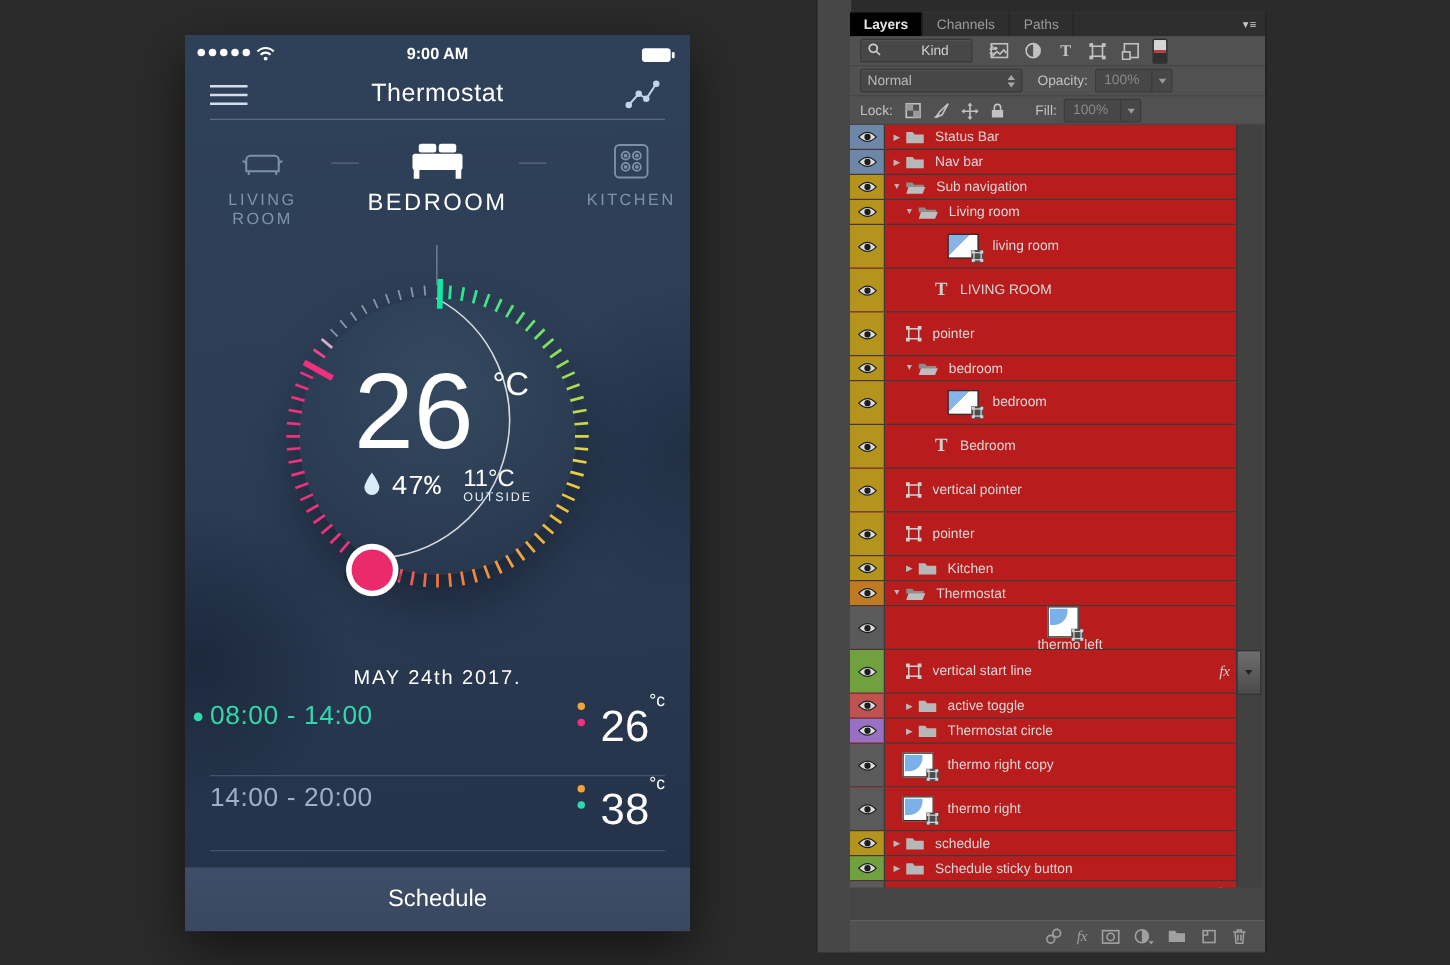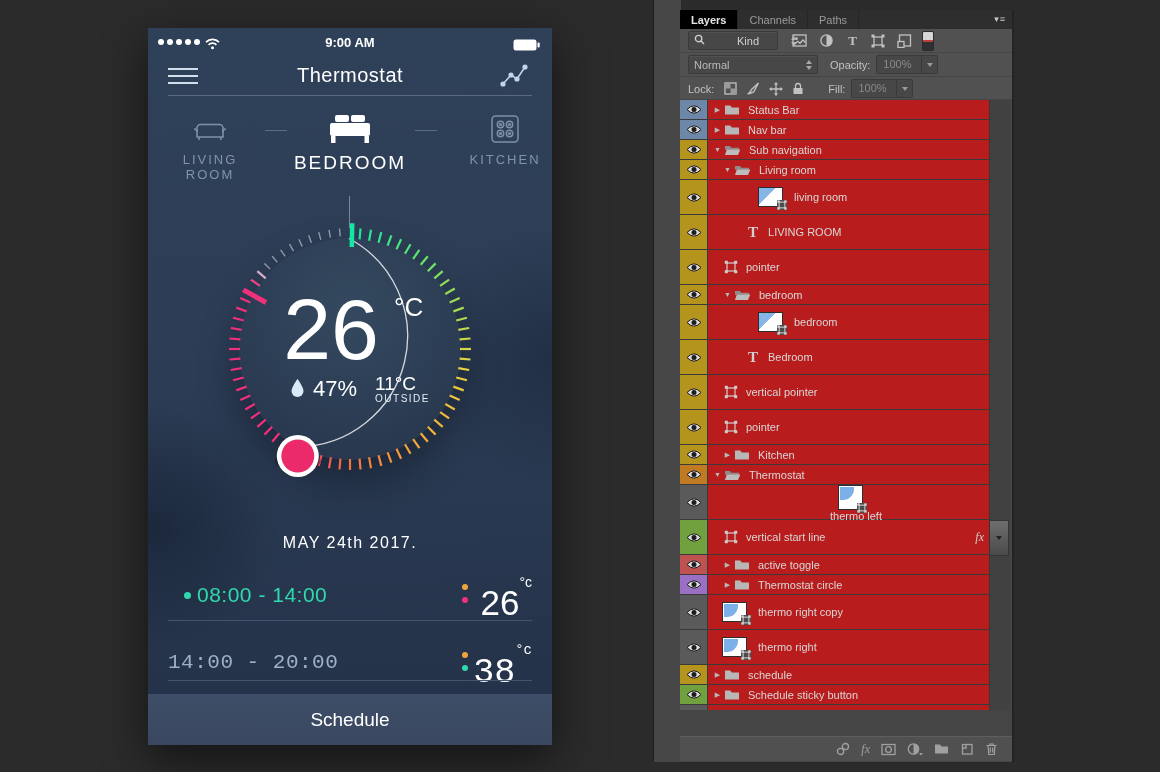--- a/index.html
+++ b/index.html
@@ -31,21 +31,21 @@
   .room.active .rlb{color:#fff;font-size:19px;letter-spacing:2px;}
   .rdash{position:absolute;top:26px;width:22px;height:1px;background:#5a6b84;}
   .vpointer{position:absolute;left:201px;top:168px;width:1px;height:32px;background:rgba(255,255,255,.38);}
   .dial-inner{position:absolute;left:91px;top:210px;width:222px;height:222px;border-radius:50%;
     background:radial-gradient(circle at 50% 32%,#34495f 0%,#2b3c53 62%,#253349 100%);
     box-shadow:0 20px 40px rgba(8,14,24,.45);}
   .dialsvg{position:absolute;left:62px;top:181px;}
   .bigtemp{position:absolute;left:118px;top:258px;width:130px;text-align:center;color:#fff;font-size:86px;font-weight:400;line-height:1;}
   .bigunit{position:absolute;left:246px;top:264px;color:#fff;font-size:26px;font-weight:400;}
   .hum{position:absolute;left:142px;top:346px;display:flex;align-items:center;gap:8px;color:#fff;}
-  .humv{font-size:22px;}
+  .humv{font-size:22px;font-family:Liberation Mono, monospace;}
   .outwrap{margin-left:10px;text-align:left;line-height:1.05;}
   .outv{font-size:19px;color:#fff;}
   .outl{font-size:10px;letter-spacing:1.5px;color:#e6edf5;}
   .pdate{position:absolute;left:0;top:506px;width:100%;text-align:center;color:#fff;font-size:16px;letter-spacing:1.5px;}
   .srow{position:absolute;left:20px;right:20px;height:36px;cursor:pointer;}
   .srow .stm{position:absolute;left:0;top:5px;font-size:21px;letter-spacing:.5px;color:#9db0c6;}
   .srow.on .stm{color:#2fd9ac;}
   .sdot{position:absolute;left:-13px;top:14px;width:7px;height:7px;border-radius:50%;background:#2fd9ac;}
   .ddots{position:absolute;right:64px;top:6px;display:flex;flex-direction:column;gap:7px;}
   .ddots i{width:6px;height:6px;border-radius:50%;}
@@ -287,31 +287,31 @@
           </svg></span>
       <span class="humv">47%</span>
       <span class="outwrap">
         <div class="outv">11°C</div>
         <div class="outl">OUTSIDE</div>
       </span>
     </div>
 
     <div class="pdate">MAY 24th 2017.</div>
 
-    <div class="srow on" style="top:550px;margin-left:29px;">
+    <div class="srow on" style="top:528px;">
       <i class="sdot"></i>
       <span class="stm">08:00 - 14:00</span>
       <span class="ddots">
           <i id="d0a" style="background: rgb(240, 164, 60);"></i>
           <i id="d0b" style="background: rgb(241, 48, 124);"></i>
         </span>
       <span class="stemp"><span>26</span><sup>°c</sup></span>
     </div>
     <div class="sdiv" style="top:592px;"></div>
-    <div class="srow" style="top:618px;font-family:Liberation Mono, monospace;">
+    <div class="srow" style="top:594px;">
       <span class="stm">14:00 - 20:00</span>
       <span class="ddots">
           <i id="d1a" style="background: rgb(240, 164, 60);"></i>
           <i id="d1b" style="background: rgb(47, 217, 172);"></i>
         </span>
       <span class="stemp"><span>38</span><sup>°c</sup></span>
     </div>
     <div class="sdiv" style="top:652px;"></div>
 
     <div class="schedbtn">

